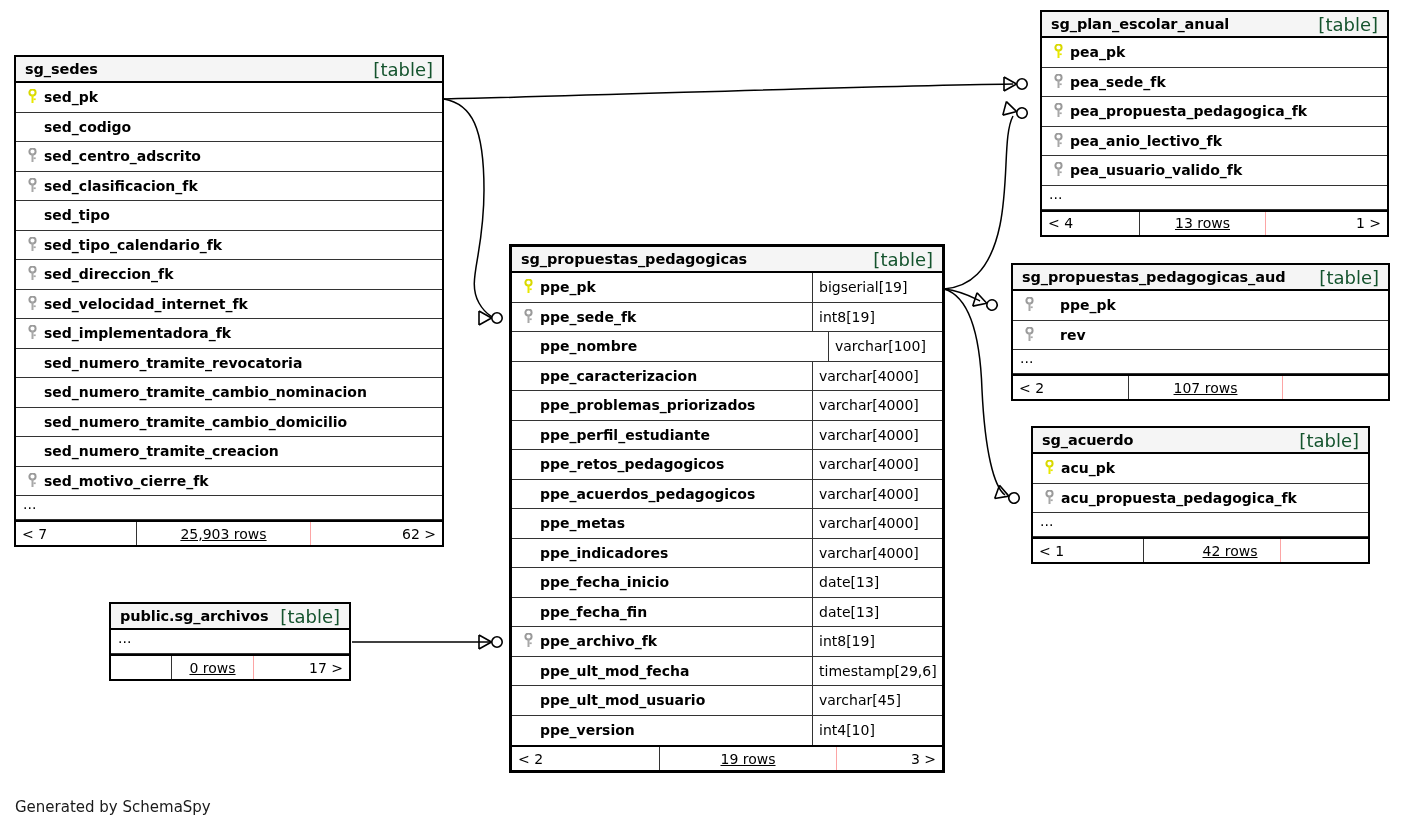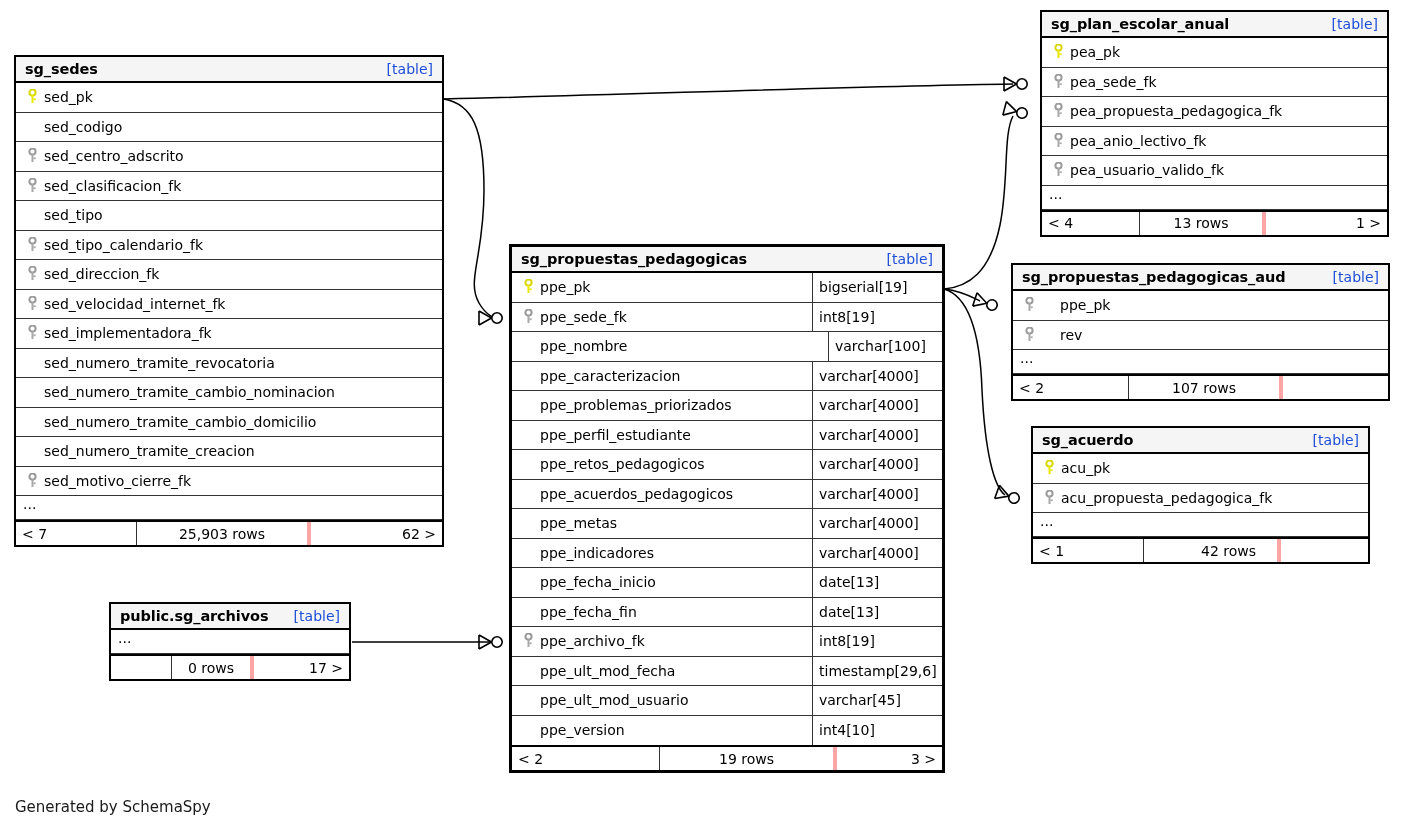--- a/index.html
+++ b/index.html
@@ -51,22 +51,22 @@
     height: 16px;
     box-sizing: border-box;
   }
   .tbl-name {
     font-weight: bold;
     font-size: 14.5px;
     white-space: nowrap;
     letter-spacing: -0.1px;
   }
   .tbl-kind {
-    font-size: 14px;
-    color: #1d4ed8;
+    font-size: 18px;
+    color: #14532d;
     white-space: nowrap;
   }
 
   .tbl-rows { display: block; }
 
   .col-row {
     display: flex;
     align-items: stretch;
     border-bottom: 1px solid #333333;
     height: 29.5px;
@@ -94,21 +94,21 @@
     white-space: nowrap;
   }
 
   .keyslot {
     width: 19px;
     flex: 0 0 19px;
     display: flex;
     align-items: center;
     justify-content: center;
   }
-  .col-label { padding-left: 2px; }
+  .col-label { padding-left: 2px; font-weight: bold; }
 
   .col-row.indent .col-label { padding-left: 21px; }
 
   .ellipsis-row {
     height: 24px;
     border-bottom: 1px solid #333333;
     display: flex;
     align-items: flex-start;
     padding-left: 7px;
     font-size: 14px;
@@ -129,21 +129,22 @@
     align-items: center;
     box-sizing: border-box;
   }
   .foot-left {
     justify-content: flex-start;
     padding-left: 6px;
   }
   .foot-mid {
     justify-content: center;
     border-left: 1px solid #333333;
-    border-right: 4px solid #fca5a5;
+    border-right: 1px solid #fca5a5;
+    text-decoration: underline;
   }
   .foot-right {
     justify-content: flex-end;
     padding-right: 6px;
   }
 
   .credit {
     position: absolute;
     font-size: 15px;
     color: #1a1a1a;

